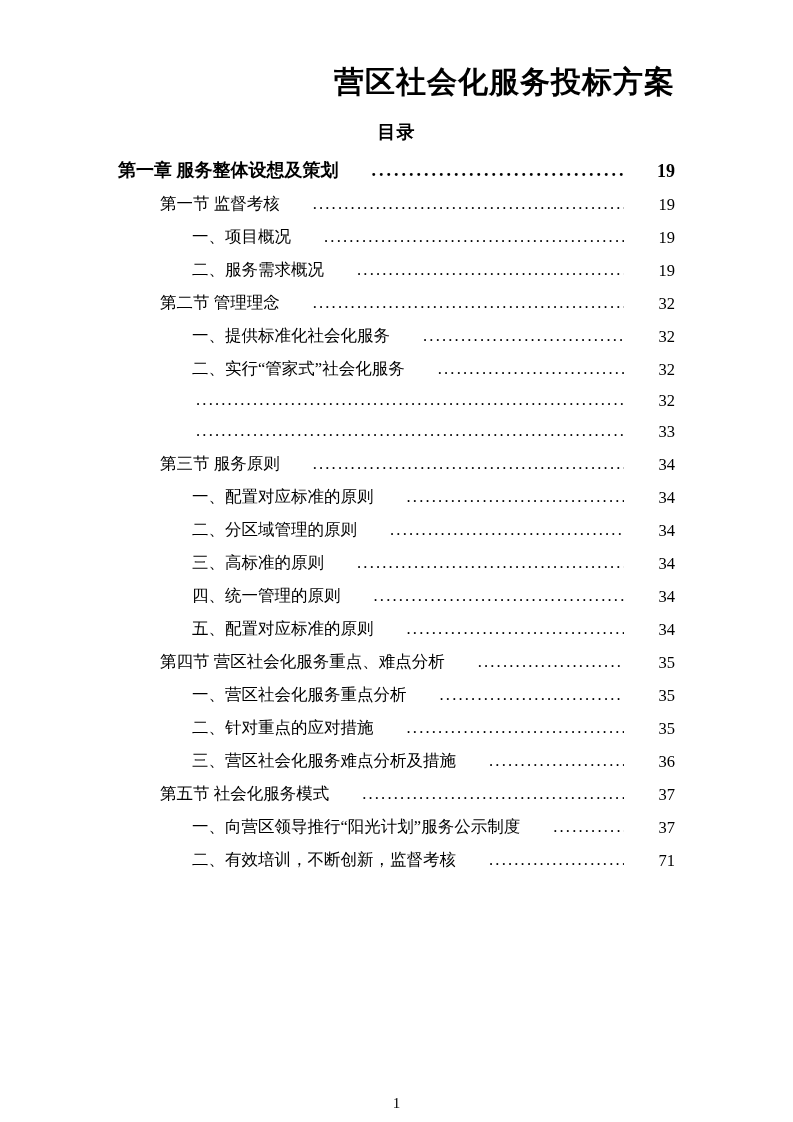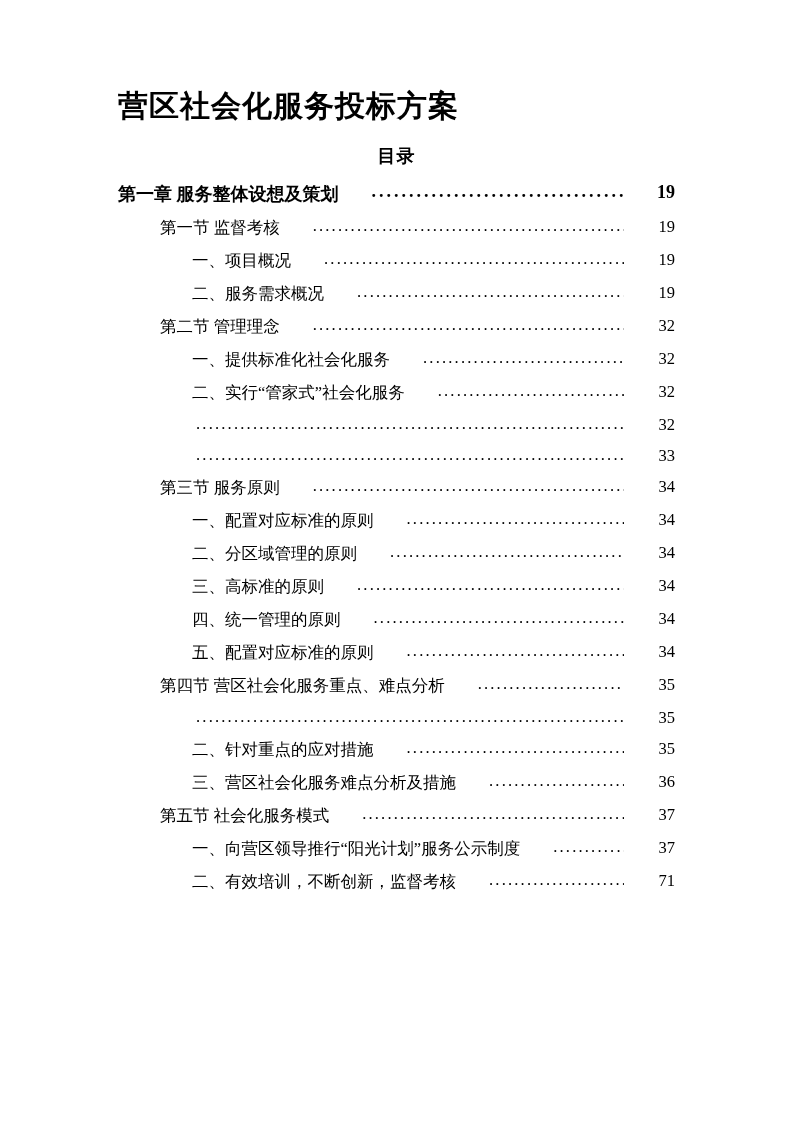--- a/index.html
+++ b/index.html
@@ -16,40 +16,40 @@
     overflow: hidden;
   }
   .page {
     position: relative;
     width: 793px;
     height: 1122px;
     box-sizing: border-box;
     padding: 0 118px 0 118px;
   }
   .doc-title {
-    text-align: left;
+    text-align: right;
     font-size: 30px;
     font-weight: bold;
     letter-spacing: 1px;
-    margin-top: 88px;
+    margin-top: 64px;
     line-height: 1.2;
   }
   .toc-heading {
     text-align: center;
     font-size: 18px;
     font-weight: bold;
     margin-top: 18px;
     letter-spacing: 1px;
   }
   .toc {
     margin-top: 14px;
   }
   .toc-entry {
     display: flex;
-    align-items: flex-start;
+    align-items: flex-end;
     width: 100%;
     box-sizing: border-box;
     gap: 29px;
   }
   .toc-entry .label {
     white-space: nowrap;
     flex: 0 0 auto;
   }
   .toc-entry .leader {
     flex: 1 1 auto;
@@ -176,20 +176,21 @@
         <span class="label">五、配置对应标准的原则</span>
         <span class="leader">.....................................................................</span>
         <span class="page-no">34</span>
       </div>
       <div class="toc-entry level-2">
         <span class="label">第四节 营区社会化服务重点、难点分析</span>
         <span class="leader">.....................................................................</span>
         <span class="page-no">35</span>
       </div>
       <div class="toc-entry level-3">
+        <span class="label">一、营区社会化服务重点分析</span>
         <span class="leader">.....................................................................</span>
         <span class="page-no">35</span>
       </div>
       <div class="toc-entry level-3">
         <span class="label">二、针对重点的应对措施</span>
         <span class="leader">.....................................................................</span>
         <span class="page-no">35</span>
       </div>
       <div class="toc-entry level-3">
         <span class="label">三、营区社会化服务难点分析及措施</span>

